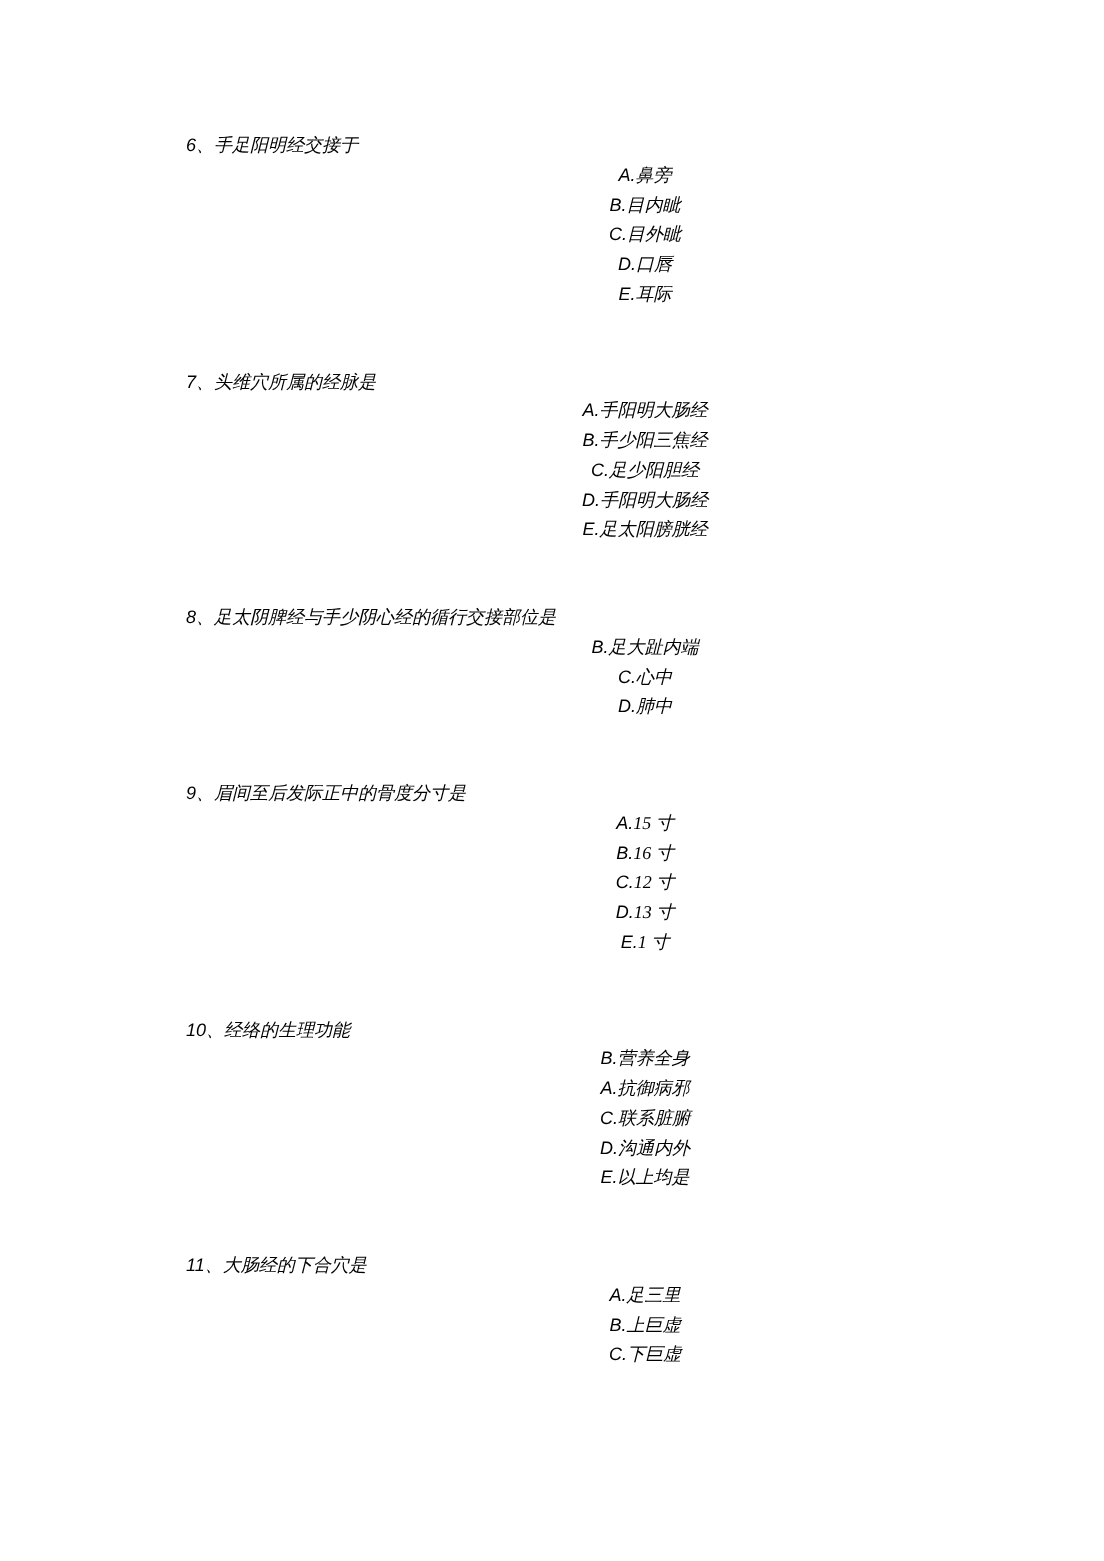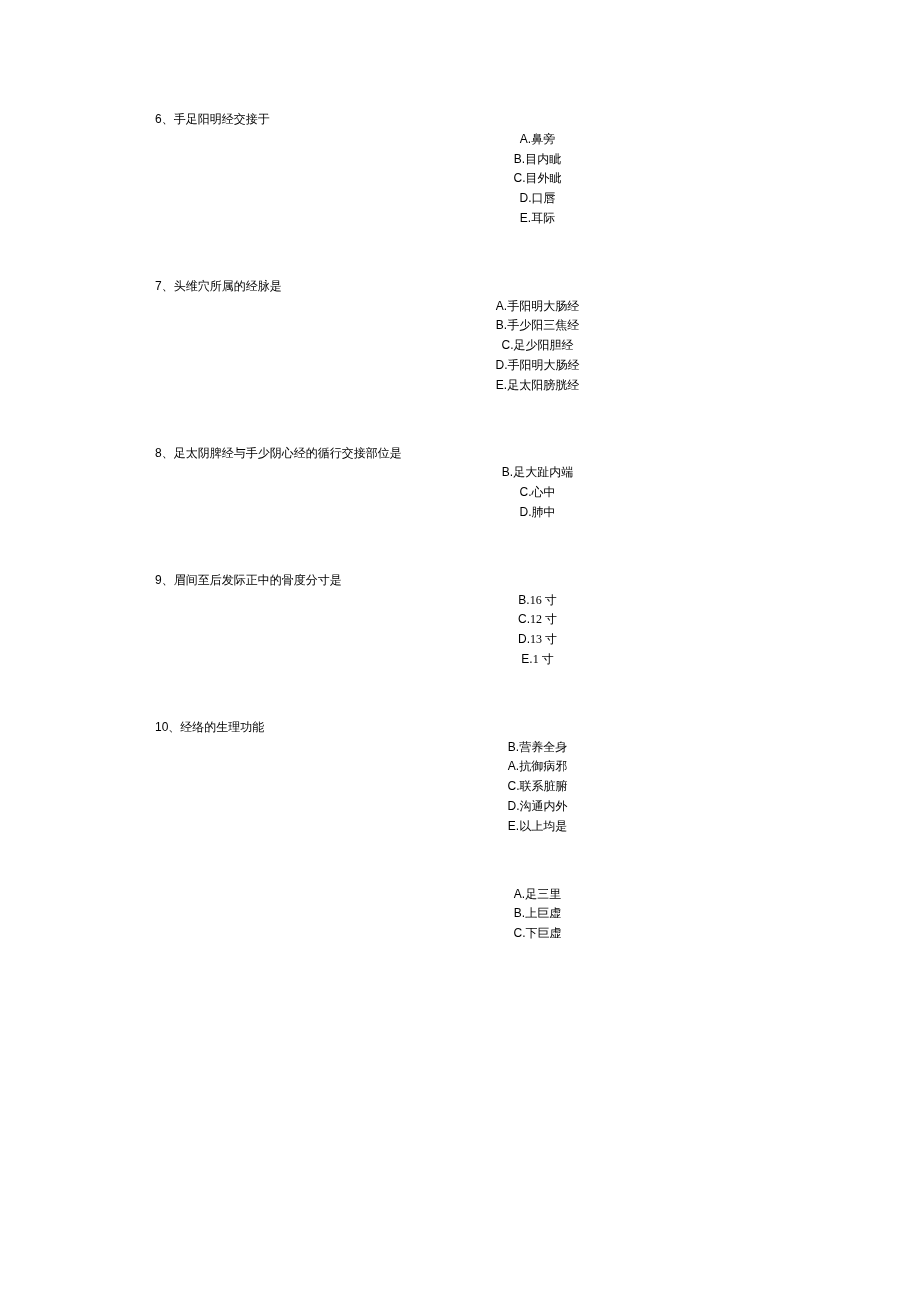--- a/index.html
+++ b/index.html
@@ -6,23 +6,24 @@
     margin: 0;
     padding: 0;
     background: #ffffff;
     font-family: "SimSun", "宋体", serif;
     width: 920px;
     height: 1301px;
     position: relative;
   }
   .page {
     padding: 110px 0 0 155px;
-    font-size: 12px;
+    font-size: 15px;
     line-height: 1.65;
     color: #000000;
+    font-style: italic;
   }
   .question-block {
     margin-bottom: 48px;
   }
   .question-line {
     white-space: nowrap;
   }
   .option-line {
     white-space: nowrap;
     text-align: center;
@@ -67,36 +68,40 @@
     </div>
     <div class="option-line"><span class="opt-prefix">B</span><span class="opt-prefix">.</span><span>足大趾内端</span></div>
     <div class="option-line"><span class="opt-prefix">C</span><span class="opt-prefix">.</span><span>心中</span></div>
     <div class="option-line"><span class="opt-prefix">D</span><span class="opt-prefix">.</span><span>肺中</span></div>
   </div>
 
   <div class="question-block">
     <div class="question-line">
       <span class="num-prefix">9</span><span>、</span><span>眉间至后发际正中的骨度分寸是</span>
     </div>
+    <div class="option-line"><span class="opt-prefix">A</span><span class="opt-prefix">.</span><span>15 寸</span></div>
     <div class="option-line"><span class="opt-prefix">B</span><span class="opt-prefix">.</span><span>16 寸</span></div>
     <div class="option-line"><span class="opt-prefix">C</span><span class="opt-prefix">.</span><span>12 寸</span></div>
     <div class="option-line"><span class="opt-prefix">D</span><span class="opt-prefix">.</span><span>13 寸</span></div>
     <div class="option-line"><span class="opt-prefix">E</span><span class="opt-prefix">.</span><span>1 寸</span></div>
   </div>
 
   <div class="question-block">
     <div class="question-line">
       <span class="num-prefix">10</span><span>、</span><span>经络的生理功能</span>
     </div>
     <div class="option-line"><span class="opt-prefix">B</span><span class="opt-prefix">.</span><span>营养全身</span></div>
     <div class="option-line"><span class="opt-prefix">A</span><span class="opt-prefix">.</span><span>抗御病邪</span></div>
     <div class="option-line"><span class="opt-prefix">C</span><span class="opt-prefix">.</span><span>联系脏腑</span></div>
     <div class="option-line"><span class="opt-prefix">D</span><span class="opt-prefix">.</span><span>沟通内外</span></div>
     <div class="option-line"><span class="opt-prefix">E</span><span class="opt-prefix">.</span><span>以上均是</span></div>
   </div>
 
   <div class="question-block">
+    <div class="question-line">
+      <span class="num-prefix">11</span><span>、</span><span>大肠经的下合穴是</span>
+    </div>
     <div class="option-line"><span class="opt-prefix">A</span><span class="opt-prefix">.</span><span>足三里</span></div>
     <div class="option-line"><span class="opt-prefix">B</span><span class="opt-prefix">.</span><span>上巨虚</span></div>
     <div class="option-line"><span class="opt-prefix">C</span><span class="opt-prefix">.</span><span>下巨虚</span></div>
   </div>
 
 </div>
 
 </body></html>

